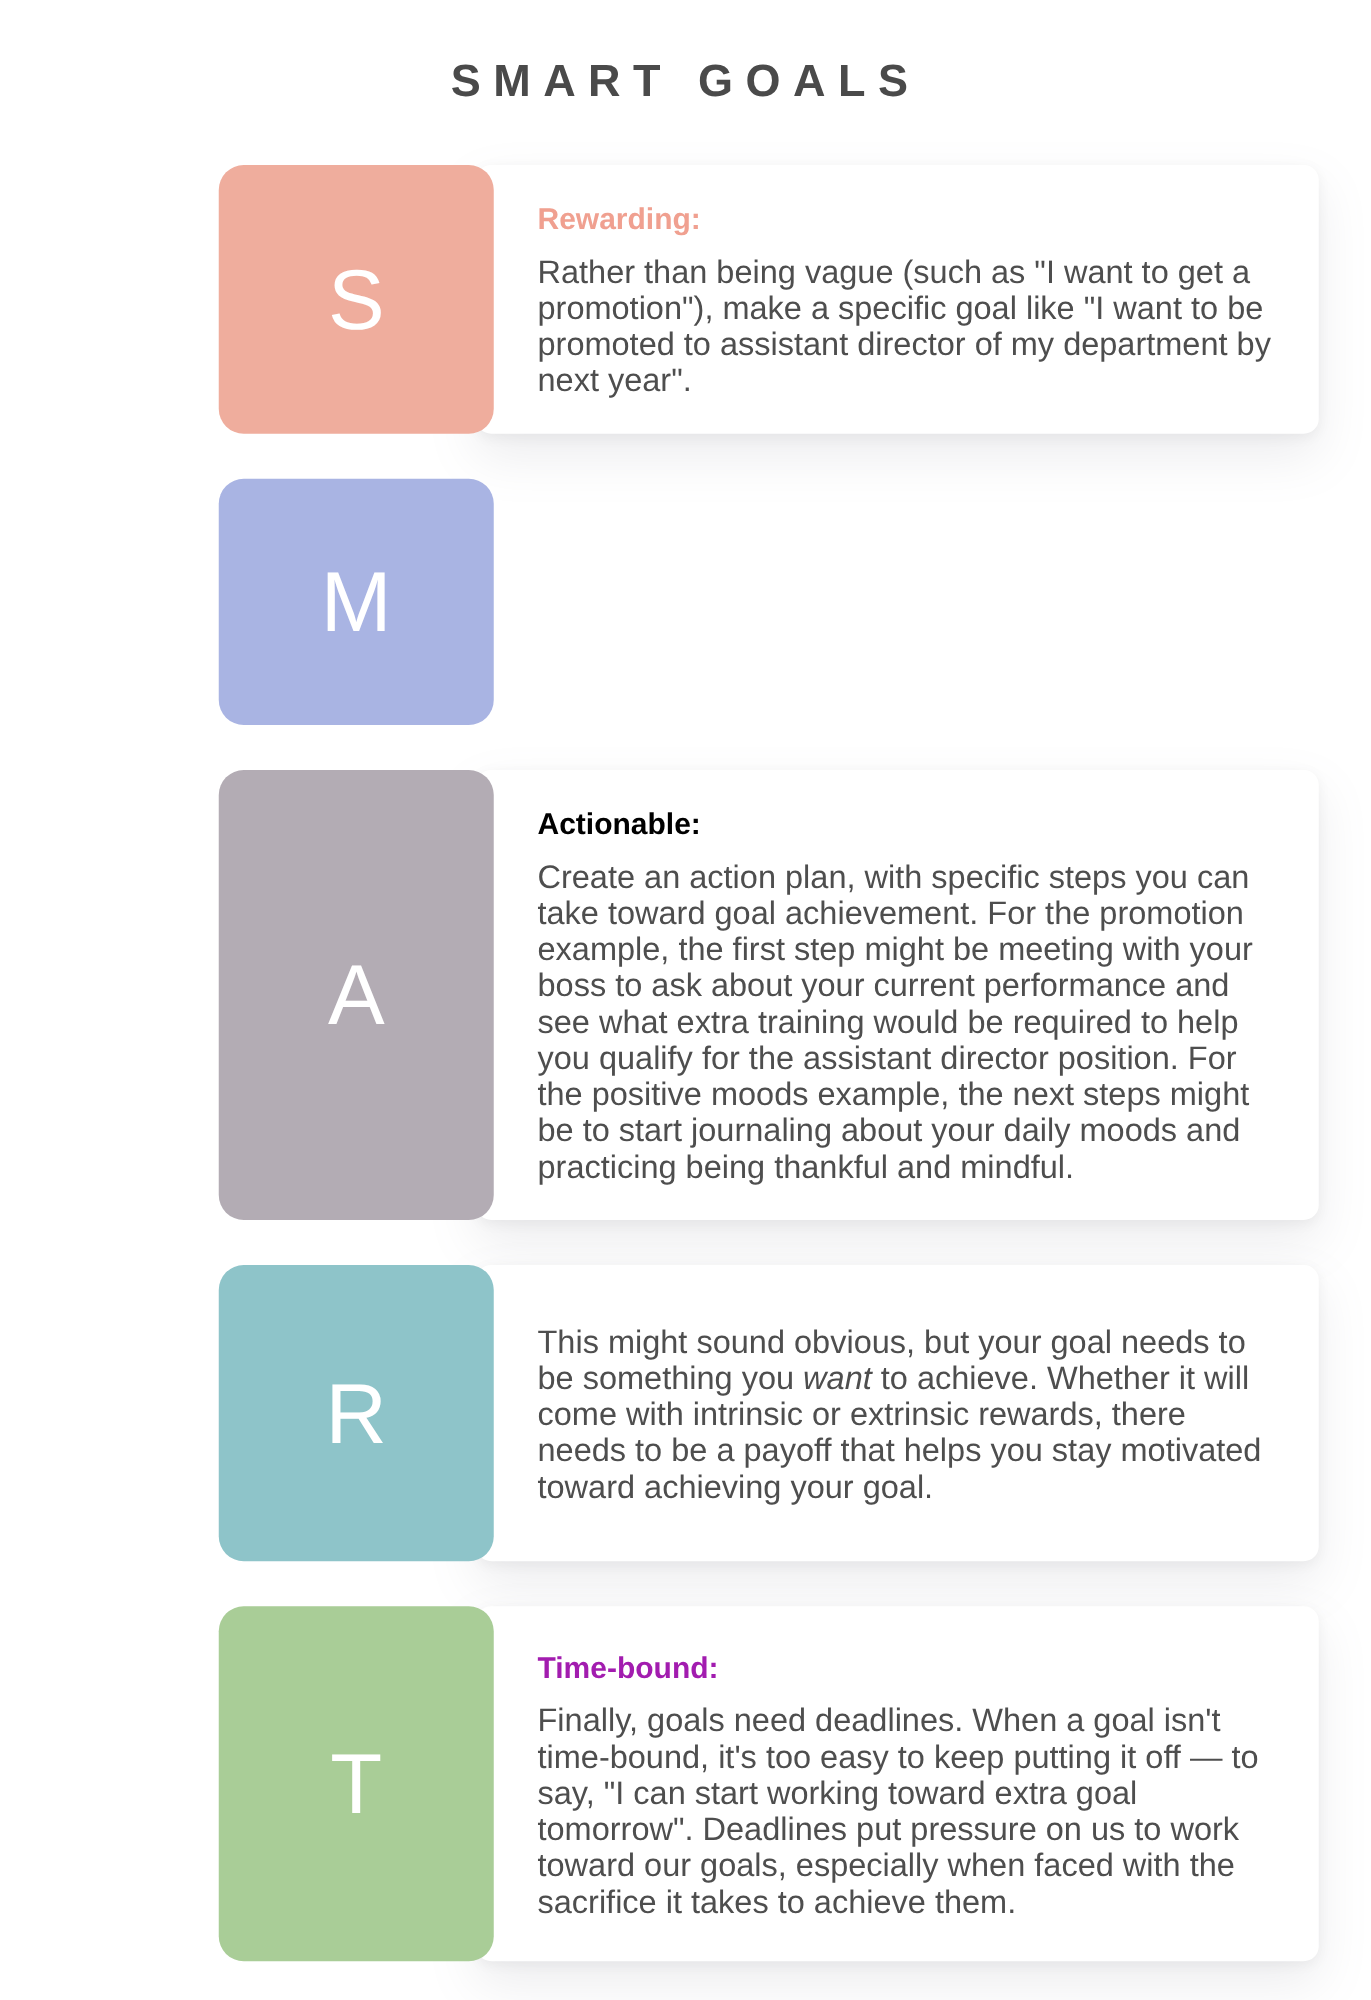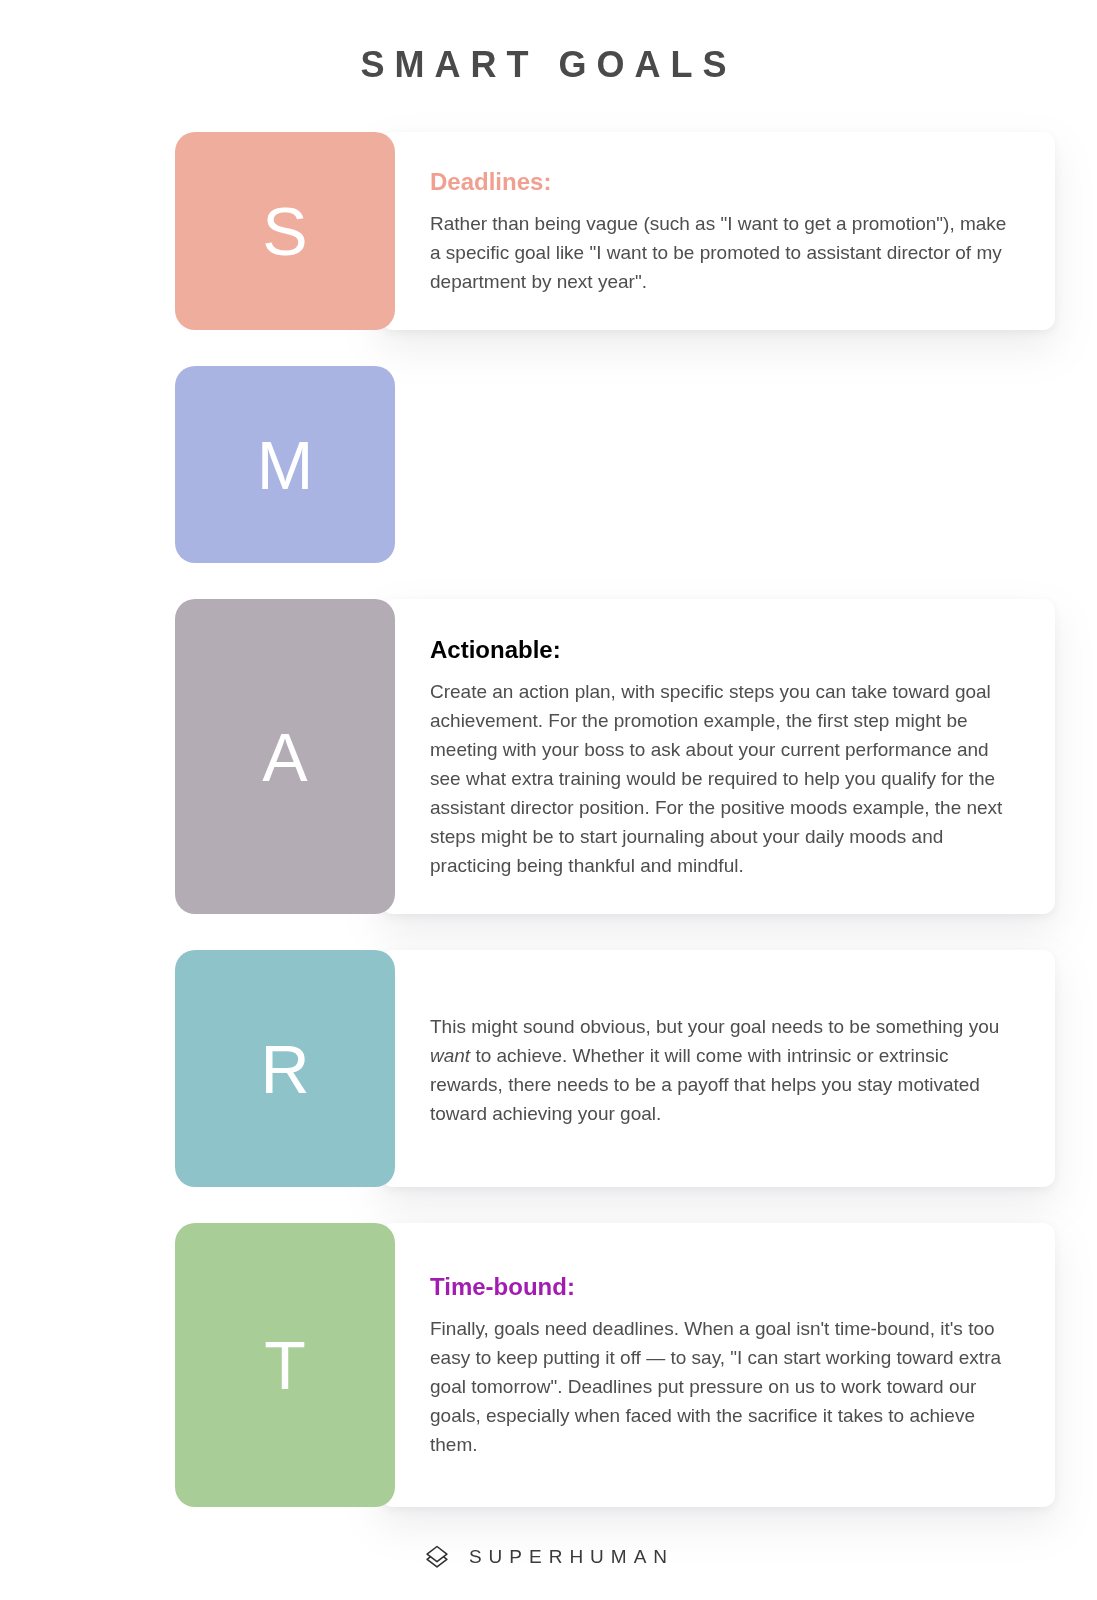--- a/index.html
+++ b/index.html
@@ -66,21 +66,21 @@
     display: flex;
     flex-direction: column;
     justify-content: center;
   }
   .card-heading {
     font-size: 24px;
     font-weight: 700;
     margin-bottom: 13px;
   }
   .card-body {
-    font-size: 19px;
+    font-size: 26px;
     line-height: 29px;
     color: #4e4e4e;
     max-width: 600px;
   }
   .footer {
     display: flex;
     align-items: center;
     justify-content: center;
     gap: 18px;
   }
@@ -98,21 +98,21 @@
 <div class="page">
 
   <h1 class="page-title">SMART GOALS</h1>
 
   <div class="rows">
   <div class="row">
     <div class="letter-block" style="background: rgb(239, 173, 157);">
       <span class="letter">S</span>
     </div>
     <div class="card">
-      <div class="card-heading" style="color: rgb(240, 160, 144);">Deadlines:</div>
+      <div class="card-heading" style="color: rgb(240, 160, 144);">Rewarding:</div>
       <div class="card-body"><span>Rather than being vague (such as "I want to get a promotion"), make a specific goal like "I want to be promoted to assistant director of my department by next year".</span></div>
     </div>
   </div>
 
   <div class="row">
     <div class="letter-block" style="background: rgb(169, 180, 227);">
       <span class="letter">M</span>
     </div>
   </div>
 

